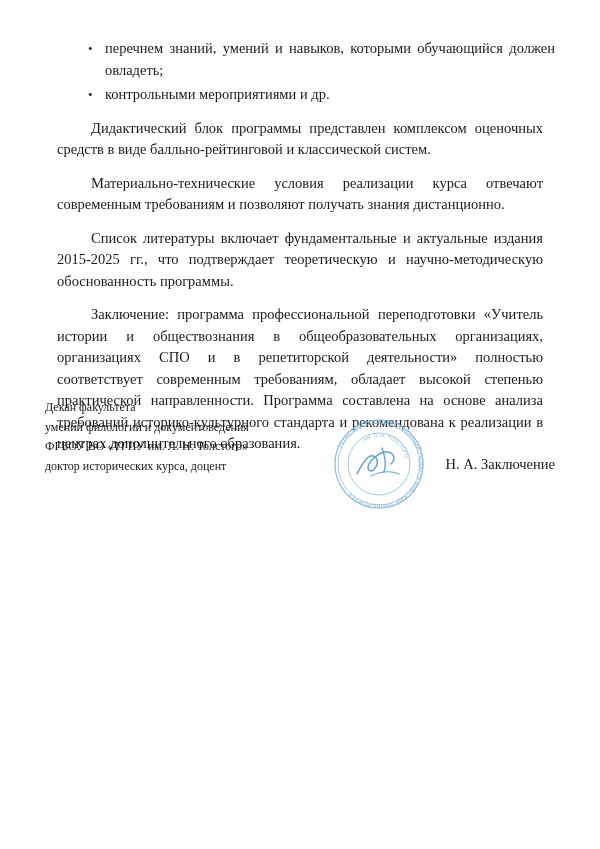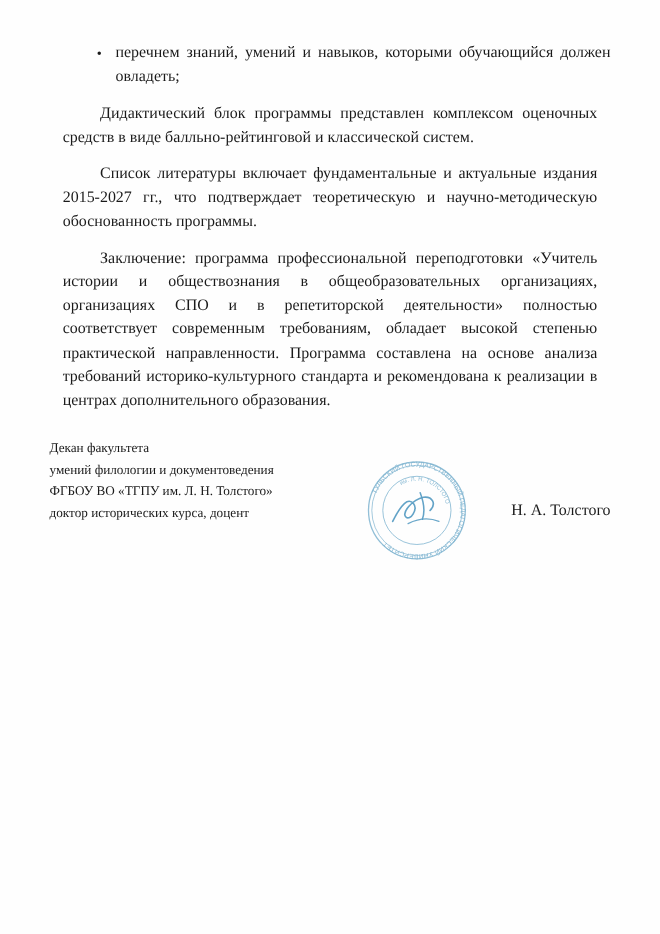--- a/index.html
+++ b/index.html
@@ -102,36 +102,38 @@
 </style>
 </head>
 <body>
 
 <div class="page">
 
   <div class="content">
 
     <ul class="bullets">
       <li class="wrap">перечнем знаний, умений и навыков, которыми обучающийся должен овладеть;</li>
+      <li>контрольными мероприятиями и др.</li>
     </ul>
 
     <div class="para-block">
       <p class="para">Дидактический блок программы представлен комплексом оценочных средств в виде балльно-рейтинговой и классической систем.</p>
-      <p class="para">Список литературы включает фундаментальные и актуальные издания 2015-2027 гг., что подтверждает теоретическую и научно-методическую обоснованность программы.</p>
+      <p class="para">Материально-технические условия реализации курса отвечают современным требованиям и позволяют получать знания дистанционно.</p>
+      <p class="para">Список литературы включает фундаментальные и актуальные издания 2015-2025 гг., что подтверждает теоретическую и научно-методическую обоснованность программы.</p>
       <p class="para">Заключение: программа профессиональной переподготовки «Учитель истории и обществознания в общеобразовательных организациях, организациях СПО и в репетиторской деятельности» полностью соответствует современным требованиям, обладает высокой степенью практической направленности. Программа составлена на основе анализа требований историко-культурного стандарта и рекомендована к реализации в центрах дополнительного образования.</p>
     </div>
 
   </div>
 
   <div class="signature-block">
     <div class="sig-line">Декан факультета</div>
     <div class="sig-line">умений филологии и документоведения</div>
     <div class="sig-line">ФГБОУ ВО «ТГПУ им. Л. Н. Толстого»</div>
     <div class="sig-line">доктор исторических курса, доцент</div>
-    <div class="sig-name">Н. А. Толстого</div>
+    <div class="sig-name">Н. А. Заключение</div>
   </div>
 
   <div class="stamp">
     <svg width="104" height="104" viewBox="0 0 104 104" xmlns="http://www.w3.org/2000/svg">
       <defs>
         <path id="outerArc" d="M 52,52 m -40,0 a 40,40 0 1,1 80,0 a 40,40 0 1,1 -80,0"></path>
         <path id="innerArc" d="M 52,52 m -27,0 a 27,27 0 1,1 54,0 a 27,27 0 1,1 -54,0"></path>
       </defs>
       <circle cx="52" cy="52" r="44" fill="none" stroke="#7fb4d0" stroke-width="1.2" opacity="0.85"></circle>
       <circle cx="52" cy="52" r="41" fill="none" stroke="#7fb4d0" stroke-width="0.8" opacity="0.8"></circle>

